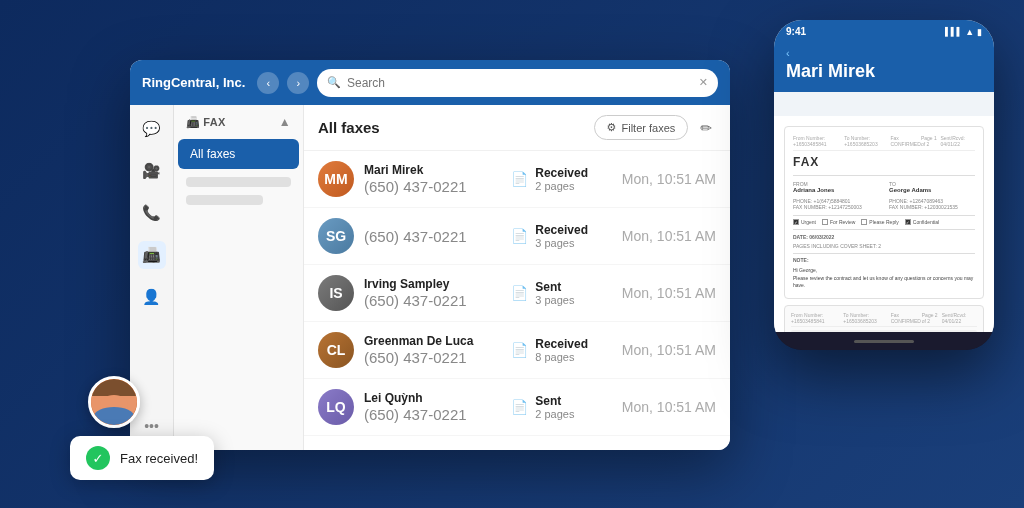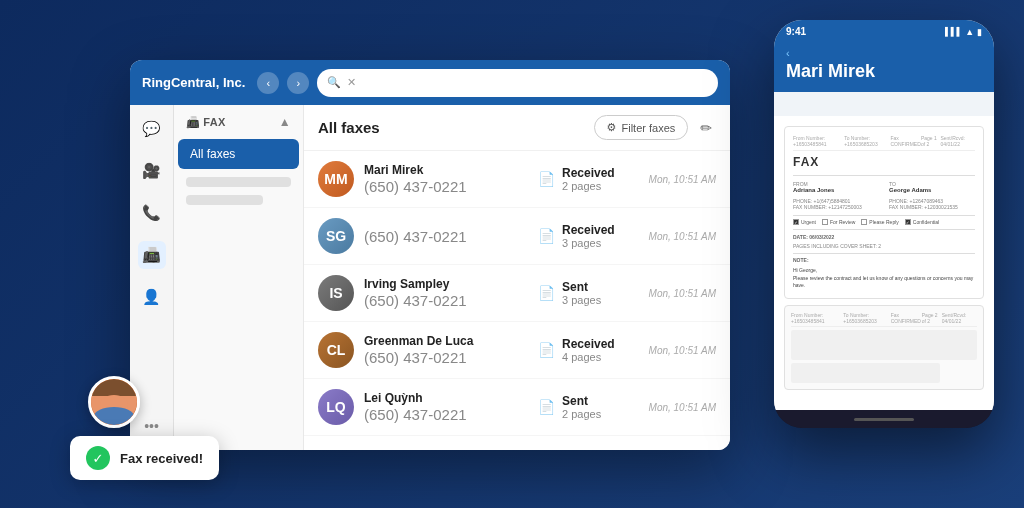--- a/index.html
+++ b/index.html
@@ -279,24 +279,23 @@
     .fax-status {
       font-size: 12px;
       font-weight: 600;
       color: #222;
     }
     .fax-pages {
       font-size: 11px;
       color: #888;
     }
     .fax-time {
-      font-size: 10px;
+      font-size: 14px;
       color: #aaa;
       white-space: nowrap;
-      font-style: italic;
     }
 
     
     .user-avatar {
       position: absolute;
       left: 88px;
       bottom: 80px;
       width: 52px;
       height: 52px;
       border-radius: 50%;
@@ -333,31 +332,31 @@
       background: #22c55e;
       display: flex;
       align-items: center;
       justify-content: center;
       color: #fff;
       font-size: 13px;
       flex-shrink: 0;
     }
     .toast-text {
       font-size: 13px;
-      font-weight: 700;
+      font-weight: 400;
       color: #222;
     }
 
     
     .mobile-phone {
       position: absolute;
       right: 30px;
       top: 20px;
       width: 220px;
-      height: 408px;
+      height: 330px;
       background: #1a1a2e;
       border-radius: 28px;
       box-shadow: 0 25px 60px rgba(0,0,0,0.5);
       overflow: hidden;
       display: flex;
       flex-direction: column;
     }
     .phone-screen {
       flex: 1;
       background: #f0f4f8;
@@ -542,20 +541,21 @@
 <div class="bg"></div>
 
 <div class="desktop-app">
 
   <div class="app-topbar">
     <span class="app-title">RingCentral, Inc.</span>
     <div class="nav-btn">‹</div>
     <div class="nav-btn">›</div>
     <div class="search-bar">
       <span style="color:#aaa;font-size:11px;">🔍</span>
+      <input placeholder="Search" style="">
       <span class="search-clear">✕</span>
     </div>
   </div>
 
   <div class="app-body">
 
     <div class="sidebar-icons">
       <div class="sidebar-icon">💬</div>
       <div class="sidebar-icon">🎥</div>
       <div class="sidebar-icon">📞</div>
@@ -638,21 +638,21 @@
         <div class="fax-item">
           <div class="avatar cl">CL</div>
           <div class="fax-info">
             <div class="fax-name">Greenman De Luca</div>
             <div class="fax-phone">(650) 437-0221</div>
           </div>
           <div class="fax-status-col">
             <span class="fax-icon">📄</span>
             <div class="fax-status-info">
               <span class="fax-status">Received</span>
-              <span class="fax-pages">4 pages</span>
+              <span class="fax-pages">8 pages</span>
             </div>
           </div>
           <span class="fax-time">Mon, 10:51 AM</span>
         </div>
 
         <div class="fax-item">
           <div class="avatar lq">LQ</div>
           <div class="fax-info">
             <div class="fax-name">Lei Quỳnh</div>
             <div class="fax-phone">(650) 437-0221</div>

